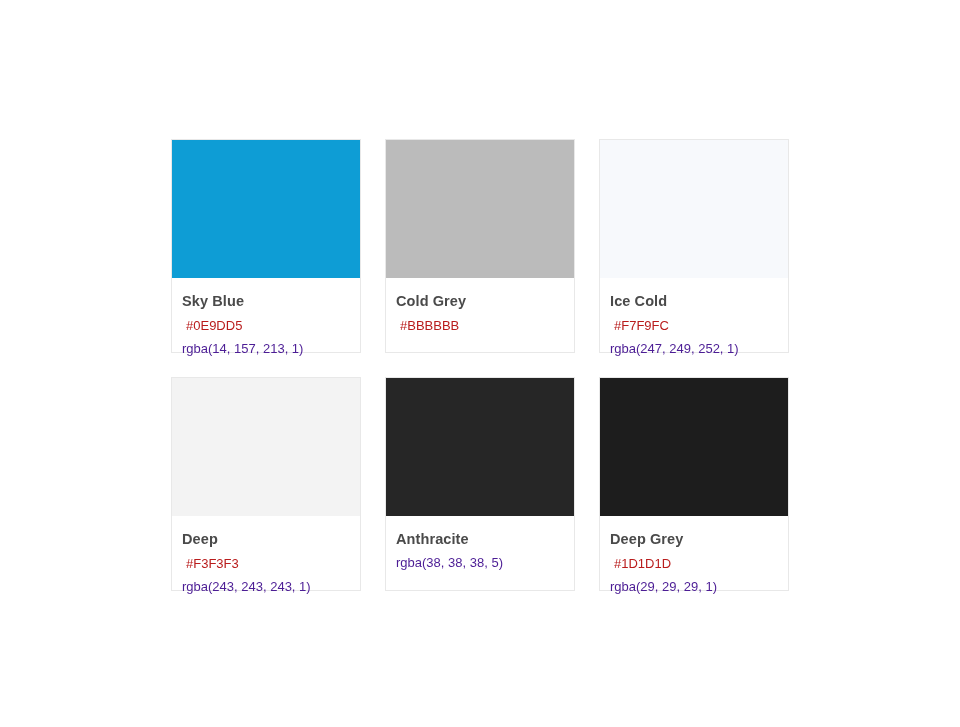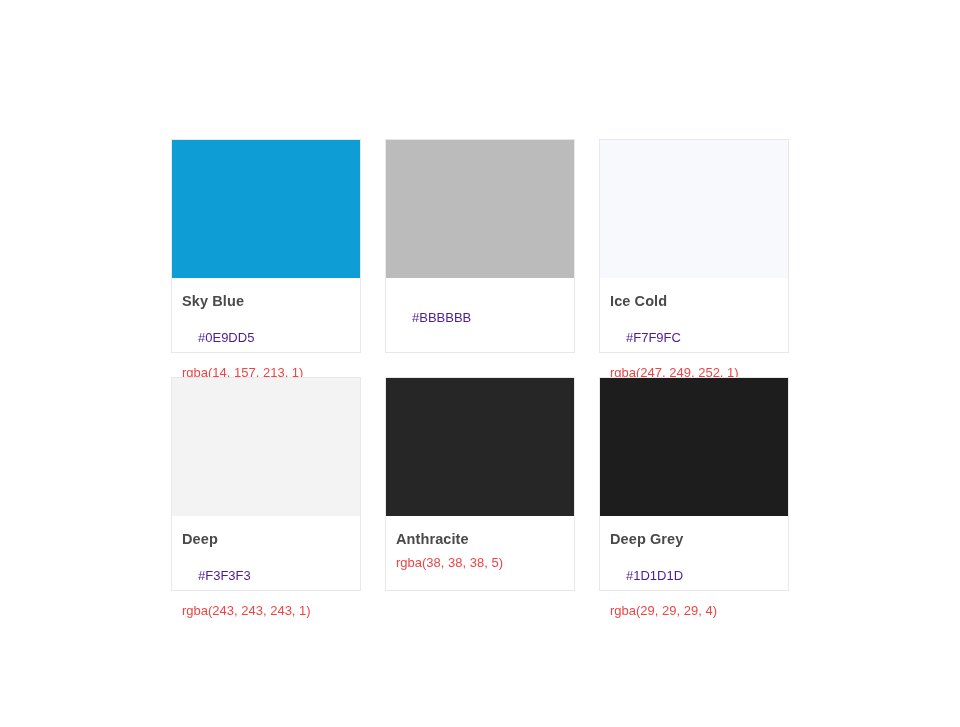--- a/index.html
+++ b/index.html
@@ -54,30 +54,30 @@
     color: #4A4A4A;
     line-height: 1.35;
     letter-spacing: 0.1px;
     margin: 0 0 3px 0;
     white-space: nowrap;
   }
 
   .swatch-hex {
     font-size: 13px;
     font-weight: normal;
-    color: #4c1d95;
+    color: #b91c1c;
     line-height: 1.5;
-    margin: 16px;
+    margin: 4px;
     white-space: nowrap;
   }
 
   .swatch-rgba {
     font-size: 13px;
     font-weight: normal;
-    color: #ef4444;
+    color: #4c1d95;
     line-height: 1.5;
     margin: 0;
     white-space: nowrap;
   }
 </style>
 </head>
 <body>
 
 <div class="palette-board">
 
@@ -86,20 +86,21 @@
     <div class="swatch-info">
       <div class="swatch-name">Sky Blue</div>
       <div class="swatch-hex">#0E9DD5</div>
       <div class="swatch-rgba">rgba(14, 157, 213, 1)</div>
     </div>
   </div>
 
   <div class="swatch-card">
     <div class="swatch-chip" style="background: rgb(187, 187, 187);"></div>
     <div class="swatch-info">
+      <div class="swatch-name">Cold Grey</div>
       <div class="swatch-hex">#BBBBBB</div>
     </div>
   </div>
 
   <div class="swatch-card">
     <div class="swatch-chip" style="background: rgb(247, 249, 252);"></div>
     <div class="swatch-info">
       <div class="swatch-name">Ice Cold</div>
       <div class="swatch-hex">#F7F9FC</div>
       <div class="swatch-rgba">rgba(247, 249, 252, 1)</div>
@@ -121,17 +122,17 @@
       <div class="swatch-name">Anthracite</div>
       <div class="swatch-rgba">rgba(38, 38, 38, 5)</div>
     </div>
   </div>
 
   <div class="swatch-card">
     <div class="swatch-chip" style="background: rgb(29, 29, 29);"></div>
     <div class="swatch-info">
       <div class="swatch-name">Deep Grey</div>
       <div class="swatch-hex">#1D1D1D</div>
-      <div class="swatch-rgba">rgba(29, 29, 29, 4)</div>
+      <div class="swatch-rgba">rgba(29, 29, 29, 1)</div>
     </div>
   </div>
 
 </div>
 
 </body></html>

